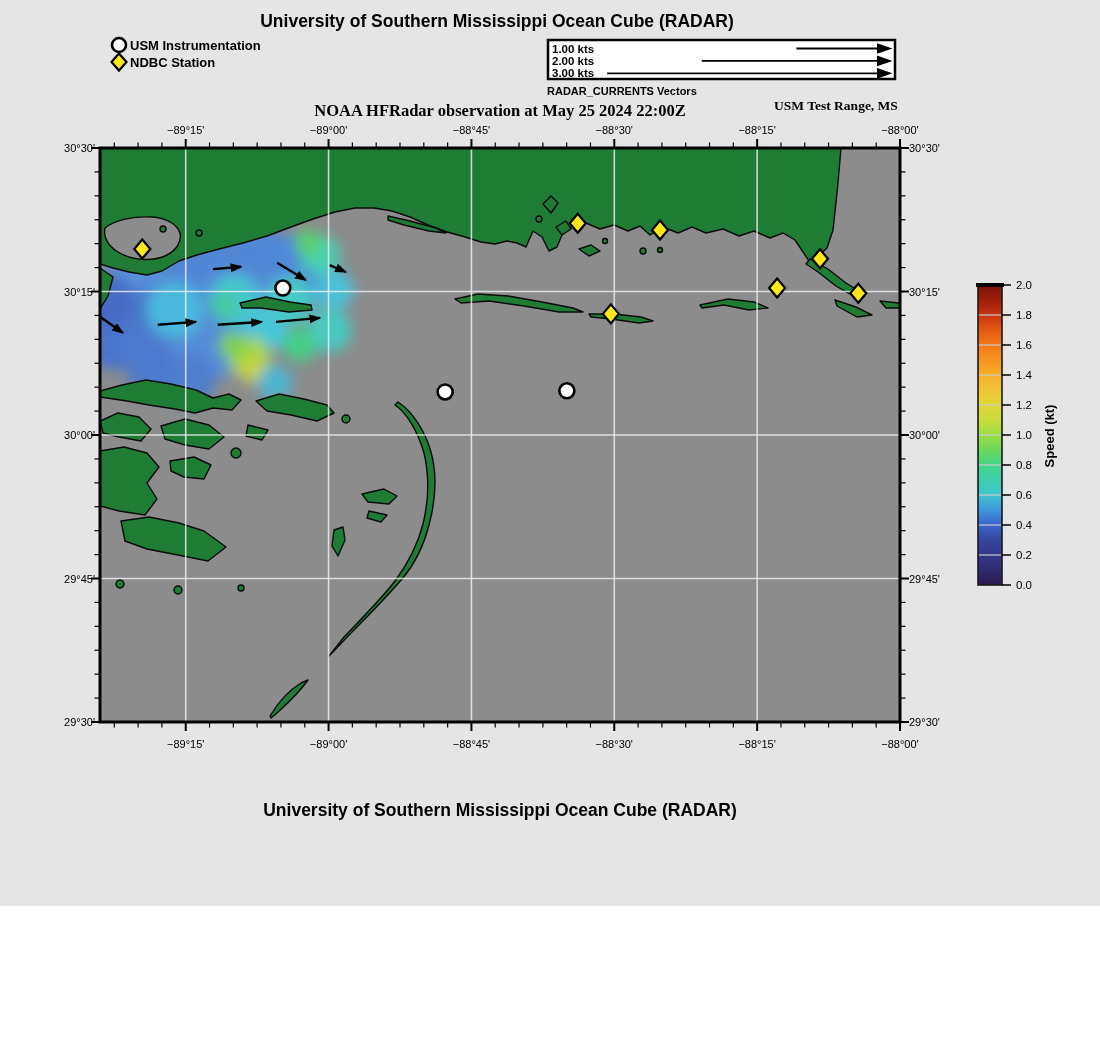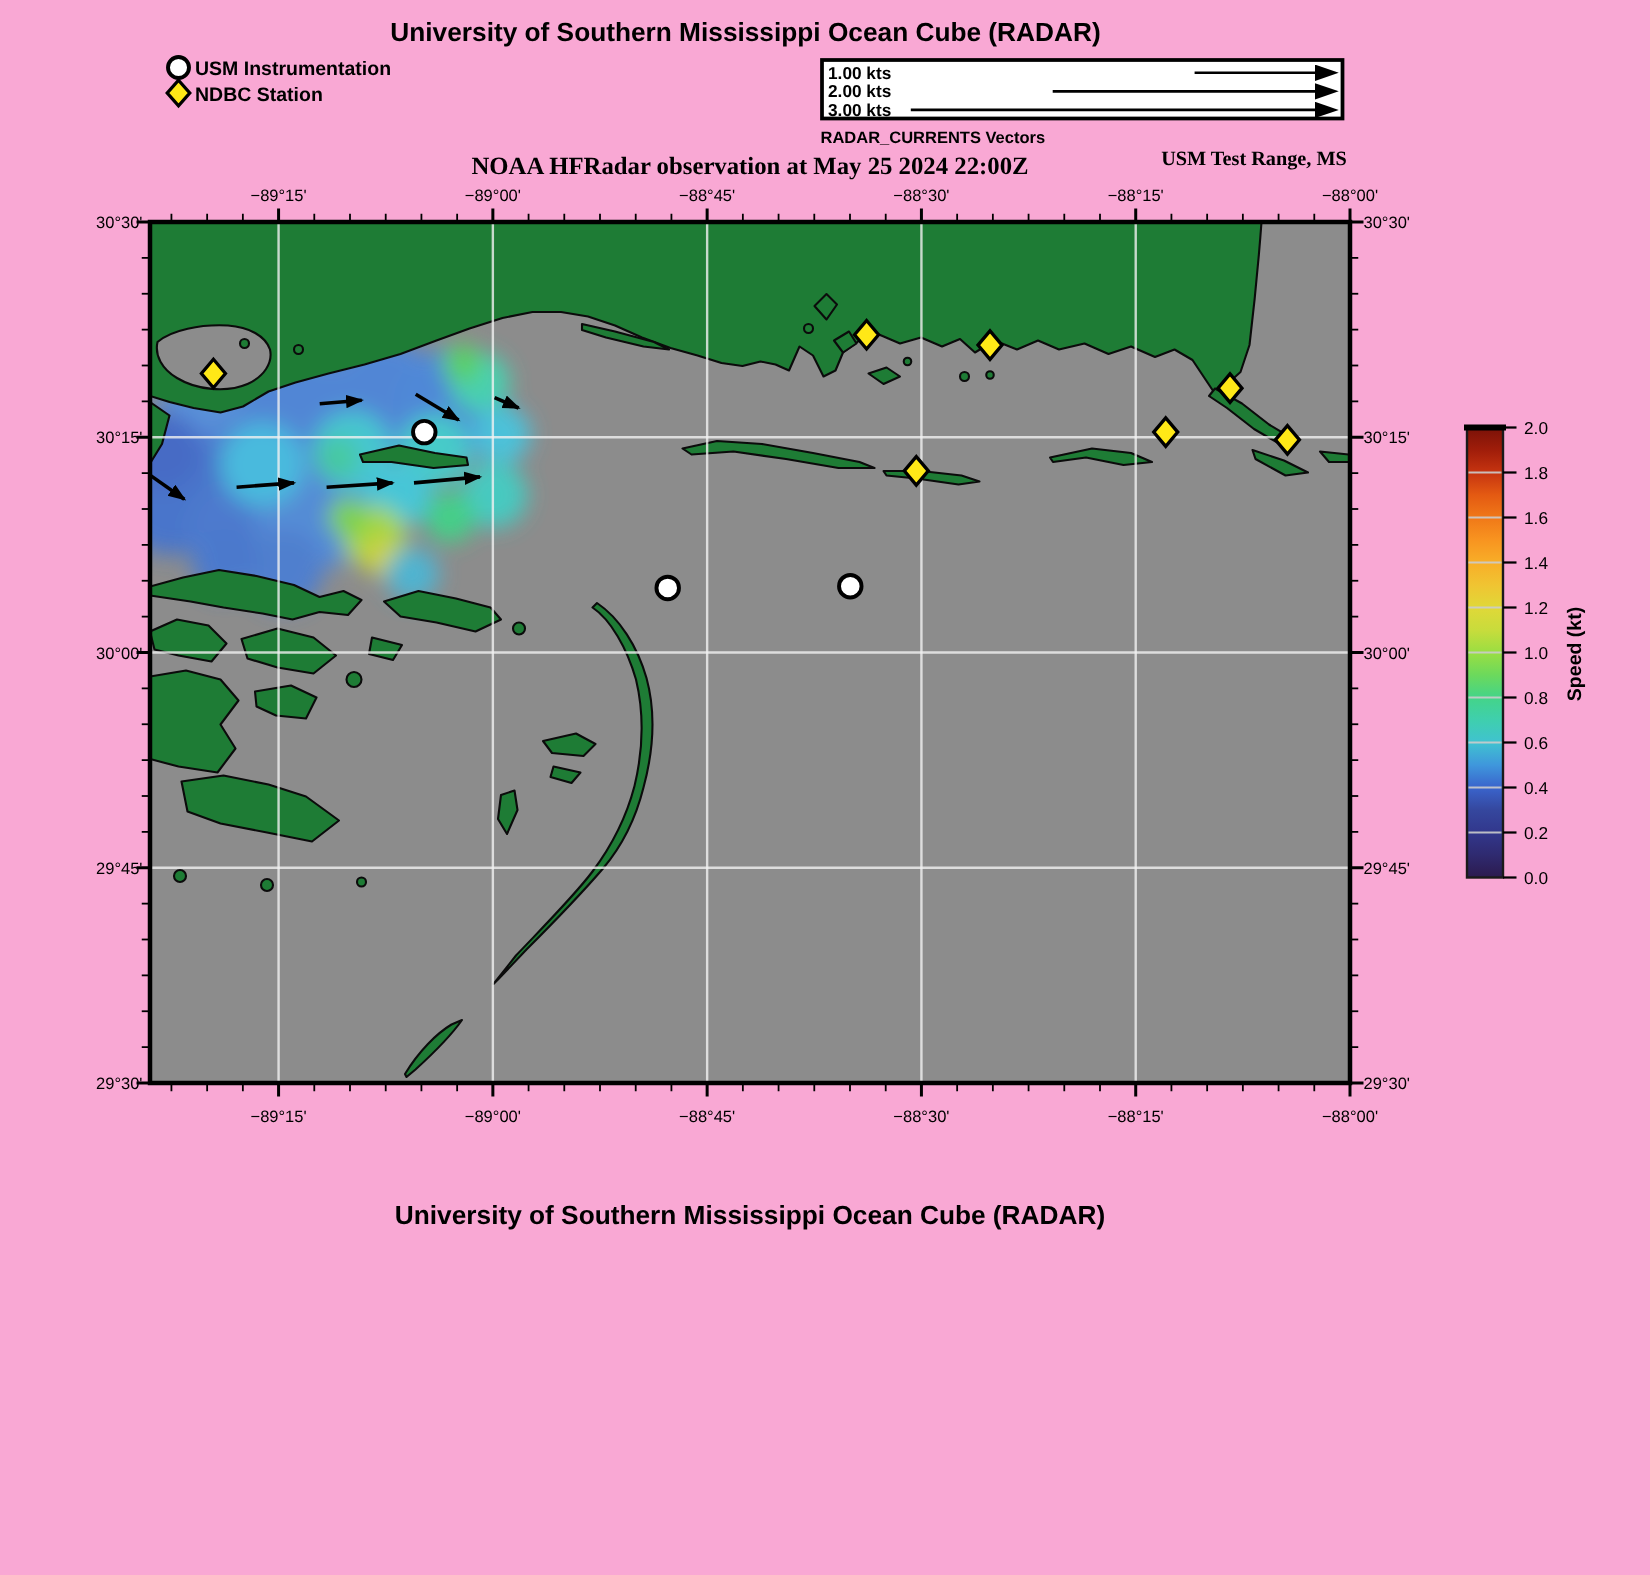--- a/index.html
+++ b/index.html
@@ -1,16 +1,16 @@
 <!DOCTYPE html>
 <html><head>
 <meta charset="utf-8">
 <style>
   html,body{margin:0;padding:0;background:#ffffff;}
-  #wrap{position:relative;width:1100px;height:1050px;background:#f9a8d4;overflow:hidden;}
+  #wrap{position:relative;width:1100px;height:906px;background:#e5e5e5;overflow:hidden;}
   svg text{fill:#000;}
   .t-title   {font:bold 17.5px "Liberation Sans", sans-serif;}
   .t-legend  {font:bold 13px "Liberation Sans", sans-serif;}
   .t-caption {font:bold 11px "Liberation Sans", sans-serif;}
   .t-subtitle{font:bold 16.5px "Liberation Serif", serif;}
   .t-region  {font:bold 13.5px "Liberation Serif", serif;}
   .t-axis    {font:11px "Liberation Sans", sans-serif;}
   .t-cb      {font:11.5px "Liberation Sans", sans-serif;}
   .t-cblabel {font:bold 13px "Liberation Sans", sans-serif;}
   .t-scale   {font:bold 11.5px "Liberation Sans", sans-serif;}

